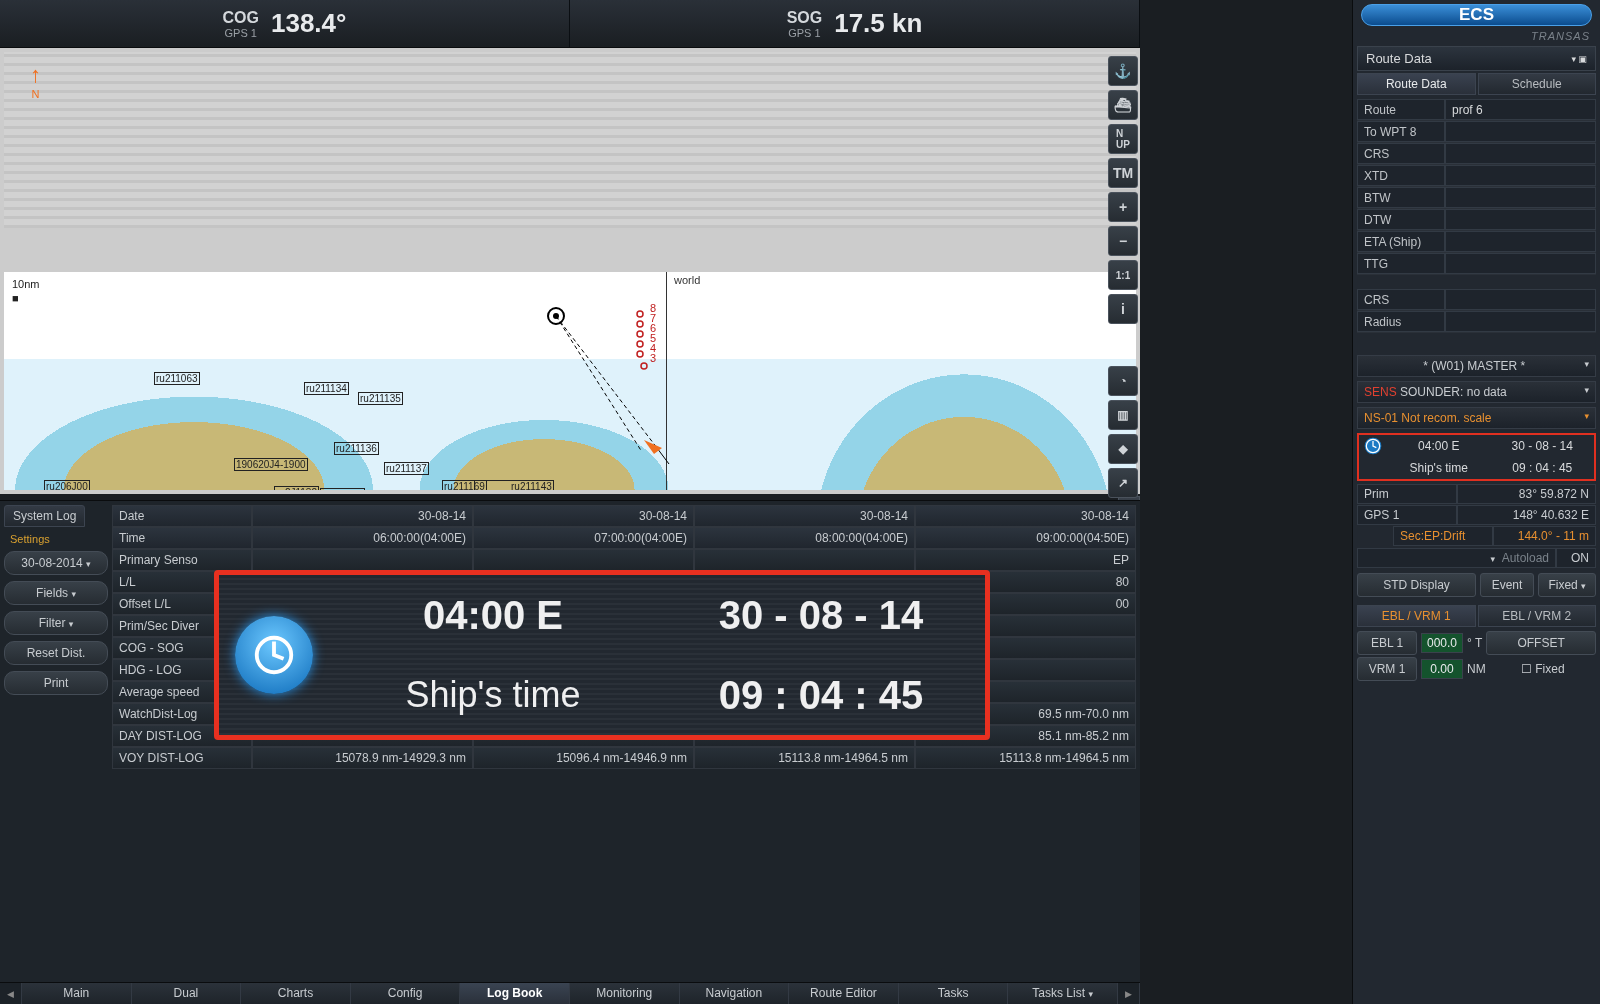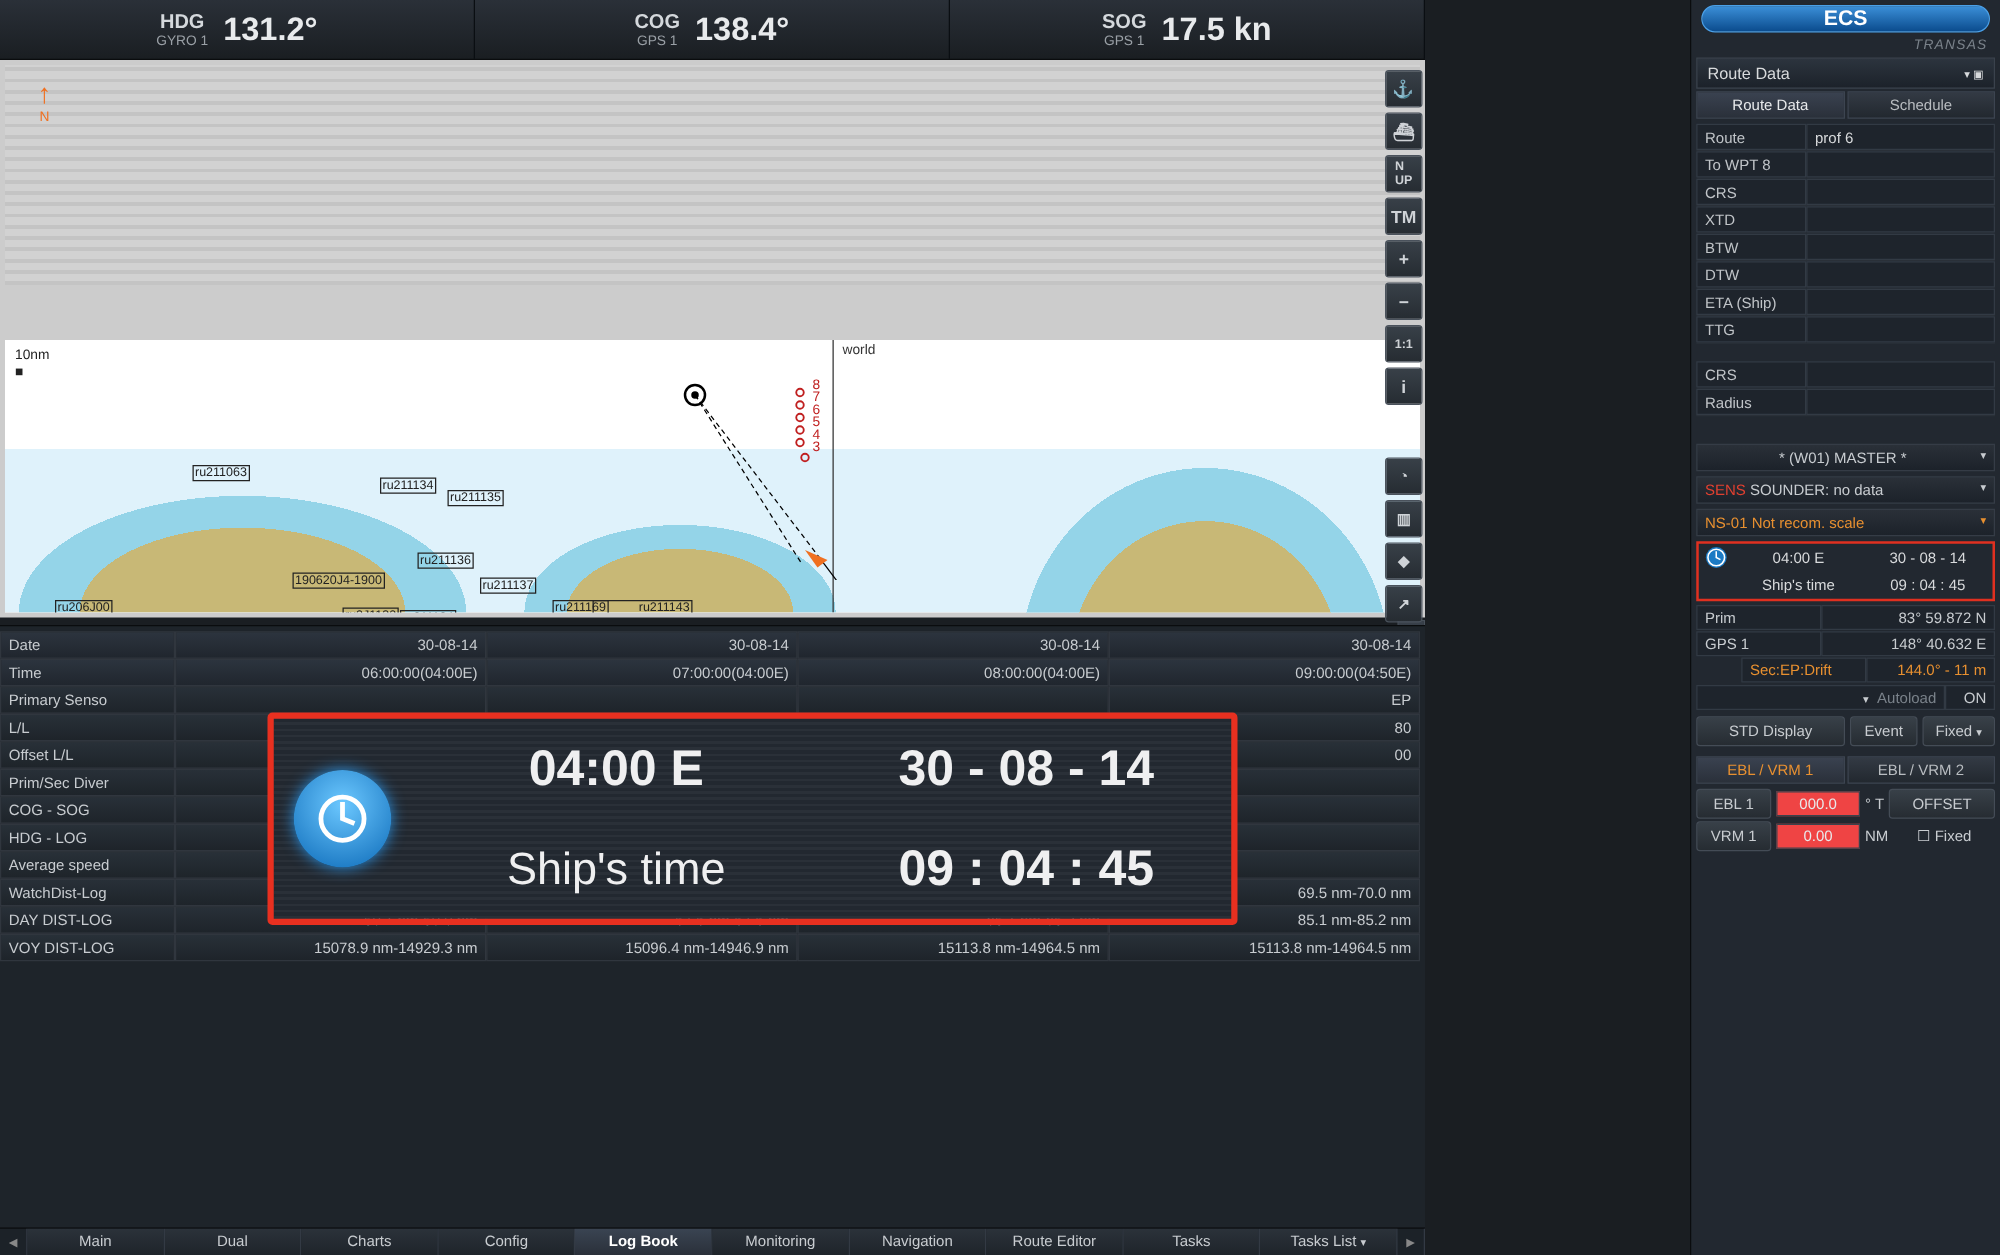--- a/index.html
+++ b/index.html
@@ -79,21 +79,21 @@
 .panel-btn {
   flex: 1; padding: 4px; font-size: 12px; text-align: center;
   background: linear-gradient(#384048,#262c32); border: 1px solid #444c56;
   border-radius: 3px; color: #c8ccd0;
 }
 
 .ebl-section { margin: 4px; font-size: 12px; }
 .ebl-tabs { display: flex; gap: 2px; margin-bottom: 4px; }
 .ebl-row { display: flex; align-items: center; gap: 4px; margin: 2px 0; }
 .ebl-row .panel-btn { flex: 0 0 60px; }
-.ebl-val { width: 67px; text-align: center; padding: 2px; background: #ef4444; border: 1px solid #3a424c ; color: #e8eaec; }
+.ebl-val { width: 42px; text-align: center; padding: 2px; background: #14532d; border: 1px solid #3a424c ; color: #e8eaec; }
 
 
 .map-stage {
   position: absolute; left: 0; top: 48px; width: 1140px; height: 446px;
   background: #cccccc;
 }
 .nochart {
   position: absolute; left: 4px; top: 4px; right: 4px; height: 176px;
   background: repeating-linear-gradient(0deg, #c4c4c4 0 3px, #d2d2d2 3px 9px);
 }
@@ -198,27 +198,20 @@
 
 
 .clock-icon { width:20px; height:20px; }
 .clock-icon-big { width:46px; height:46px; }
 .chev { font-size: 9px; }
 </style>
 </head>
 <body>
 
 <div class="topbar">
-  <div class="metric">
-    <div class="lbl">
-        <div class="lab">HDG</div>
-        <div class="src">GYRO 1</div>
-      </div>
-    <div class="val">131.2°</div>
-  </div>
   <div class="metric">
     <div class="lbl">
         <div class="lab">COG</div>
         <div class="src">GPS 1</div>
       </div>
     <div class="val">138.4°</div>
   </div>
   <div class="metric">
     <div class="lbl">
         <div class="lab">SOG</div>
@@ -431,20 +424,29 @@
     <div class="tool" style="font-size: 10px;">1:1</div>
     <div class="tool" style="font-size: 14px;">i</div>
     <div style="height: 34px;"></div>
     <div class="tool">◔</div>
     <div class="tool">▥</div>
     <div class="tool">◆</div>
     <div class="tool">↗</div>
   </div>
 
 <div class="log-area">
+  <div class="log-left">
+    <div class="log-tab">System Log</div>
+    <div class="settings-lbl">Settings</div>
+    <div class="log-btn"><span>30-08-2014</span> <span class="chev">▾</span></div>
+    <div class="log-btn"><span>Fields</span> <span class="chev">▾</span></div>
+    <div class="log-btn"><span>Filter</span> <span class="chev">▾</span></div>
+    <div class="log-btn">Reset Dist.</div>
+    <div class="log-btn">Print</div>
+  </div>
   <div class="log-grid">
     <div class="grid" id="log-grid">
         <div class="hdr rh">Date</div>
         <div class="hdr c">30-08-14</div>
         <div class="hdr c">30-08-14</div>
         <div class="hdr c">30-08-14</div>
         <div class="hdr c">30-08-14</div>
         <div class="hdr rh">Time</div>
         <div class="hdr c">06:00:00(04:00E)</div>
         <div class="hdr c">07:00:00(04:00E)</div>

